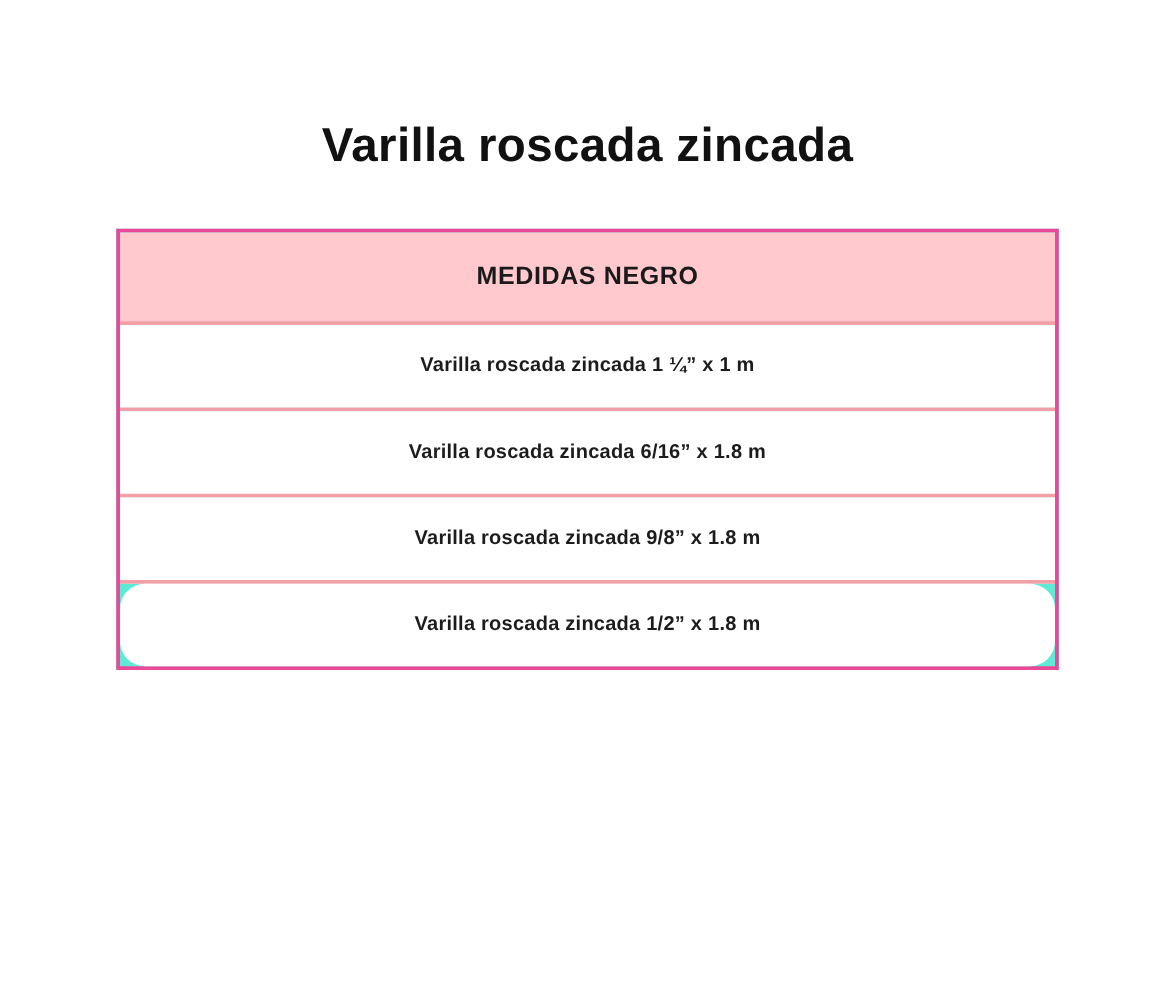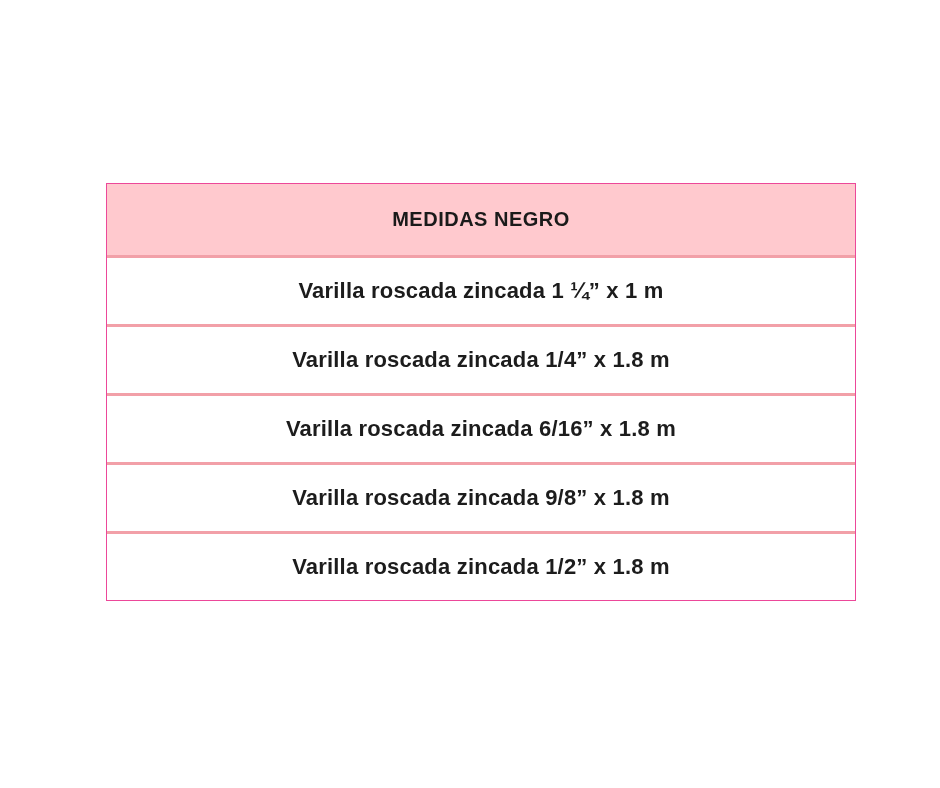--- a/index.html
+++ b/index.html
@@ -27,24 +27,24 @@
     width: 940px;
     text-align: center;
     font-size: 38px;
     font-weight: 700;
     color: #111111;
     letter-spacing: 0.3px;
     margin: 0;
   }
   .size-table {
     position: absolute;
-    left: 106px;
+    left: 93px;
     top: 183px;
     width: 748px;
-    border: 1px solid #ec4899;
+    border: 3px solid #ec4899;
     background: #5eead4;
   }
   .size-table .header-row {
     height: 71px;
     background: #ffc9ce;
     border-bottom: 3px solid #f2a0a8;
     display: flex;
     align-items: center;
     justify-content: center;
     font-size: 20px;
@@ -52,43 +52,44 @@
     color: #1a1a1a;
     letter-spacing: 0.5px;
   }
   .size-table .data-row {
     height: 66px;
     background: #ffffff;
     border-bottom: 3px solid #f2a0a8;
     display: flex;
     align-items: center;
     justify-content: center;
-    font-size: 22px;
+    font-size: 16px;
     font-weight: 700;
     color: #1c1c1c;
     letter-spacing: 0.2px;
   }
   .size-table .data-row:last-child {
     border-bottom: none;
+    border-radius: 20px;
   }
 </style>
 </head>
 <body>
 
 <div class="canvas">
 
+  <h1 class="page-title">Varilla roscada zincada</h1>
 
   <div class="size-table">
 
     <div class="header-row">MEDIDAS NEGRO</div>
 
     <div class="data-row">Varilla roscada zincada 1 ¼” x 1 m</div>
 
 
-    <div class="data-row">Varilla roscada zincada 1/4” x 1.8 m</div>
 
     <div class="data-row">Varilla roscada zincada 6/16” x 1.8 m</div>
 
     <div class="data-row">Varilla roscada zincada 9/8” x 1.8 m</div>
 
     <div class="data-row">Varilla roscada zincada 1/2” x 1.8 m</div>
 
   </div>
 
 </div>

